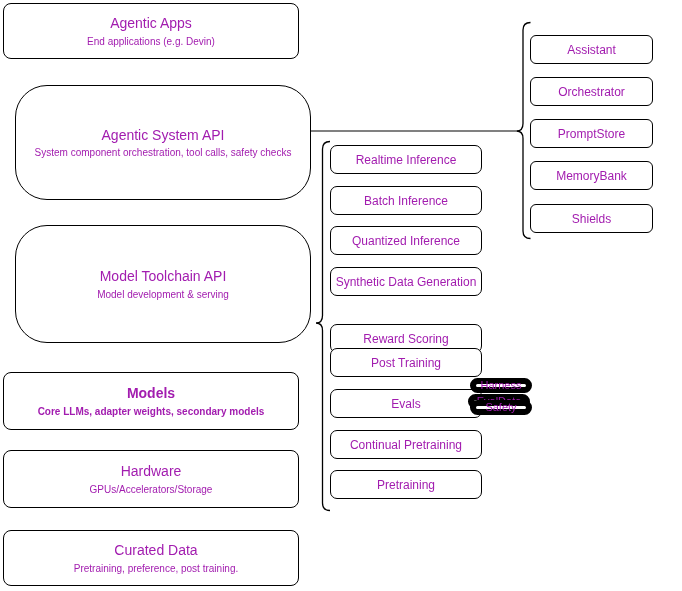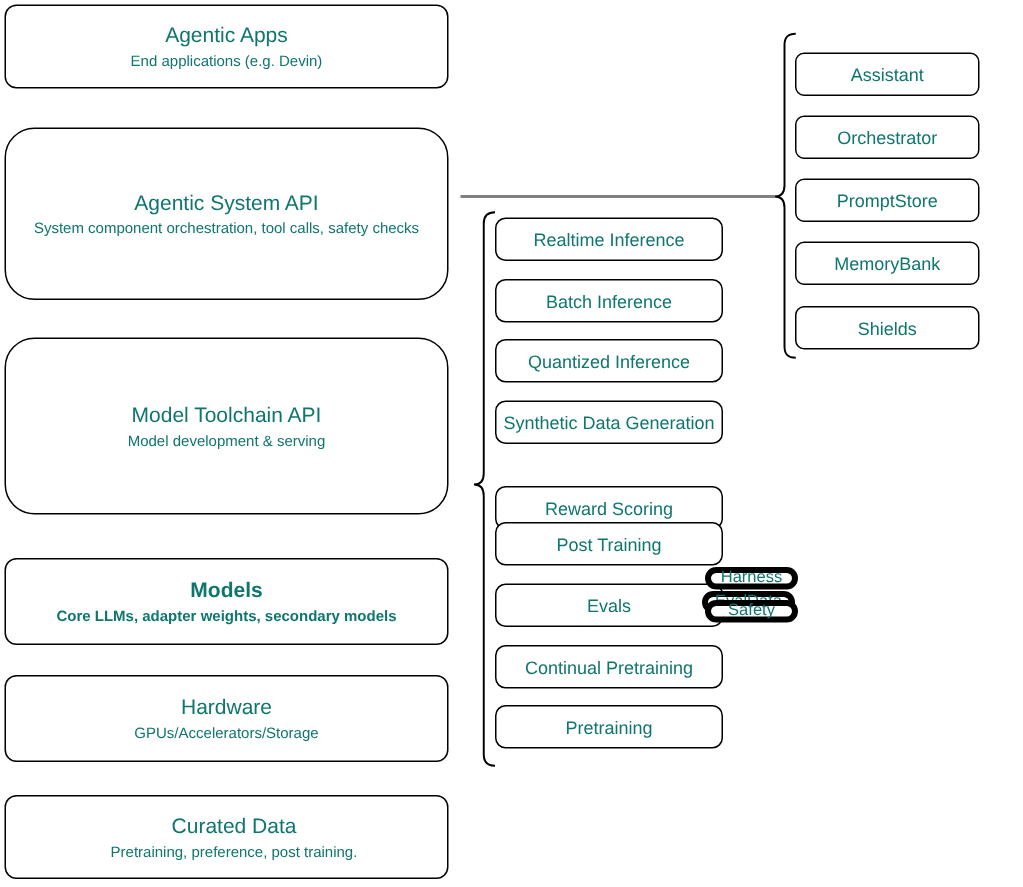--- a/index.html
+++ b/index.html
@@ -6,38 +6,38 @@
     margin: 0;
     padding: 0;
     background: #ffffff;
   }
   .canvas {
     position: relative;
     width: 682px;
     height: 591px;
     background: #ffffff;
     font-family: "Liberation Sans", sans-serif;
-    color: #0f766e;
+    color: #a21caf;
     overflow: hidden;
   }
   .node {
     position: absolute;
     box-sizing: border-box;
     background: #ffffff;
     border: 1px solid #000000;
     display: flex;
     flex-direction: column;
     align-items: center;
     justify-content: center;
     text-align: center;
     z-index: 2;
   }
   .stack-node { left: 3px; width: 296px; }
   .r8  { border-radius: 8px; }
-  .r20 { border-radius: 20px; }
+  .r20 { border-radius: 32px; margin-left: 12px; }
   .node-title {
     font-size: 14px;
     line-height: 1.15;
     white-space: nowrap;
   }
   .node-subtitle {
     font-size: 10px;
     line-height: 1.1;
     margin-top: 4px;
     white-space: nowrap;
@@ -57,21 +57,21 @@
     border-radius: 6px;
     font-size: 12px;
     white-space: nowrap;
   }
   .tag-oval {
     position: absolute;
     box-sizing: border-box;
     width: 62px;
     height: 15px;
     background: #ffffff;
-    border: 4px solid #000000;
+    border: 6px solid #000000;
     border-radius: 8px;
     display: flex;
     align-items: center;
     justify-content: center;
     font-size: 11px;
     line-height: 1;
     white-space: nowrap;
     z-index: 3;
   }
   .overlay-svg {

